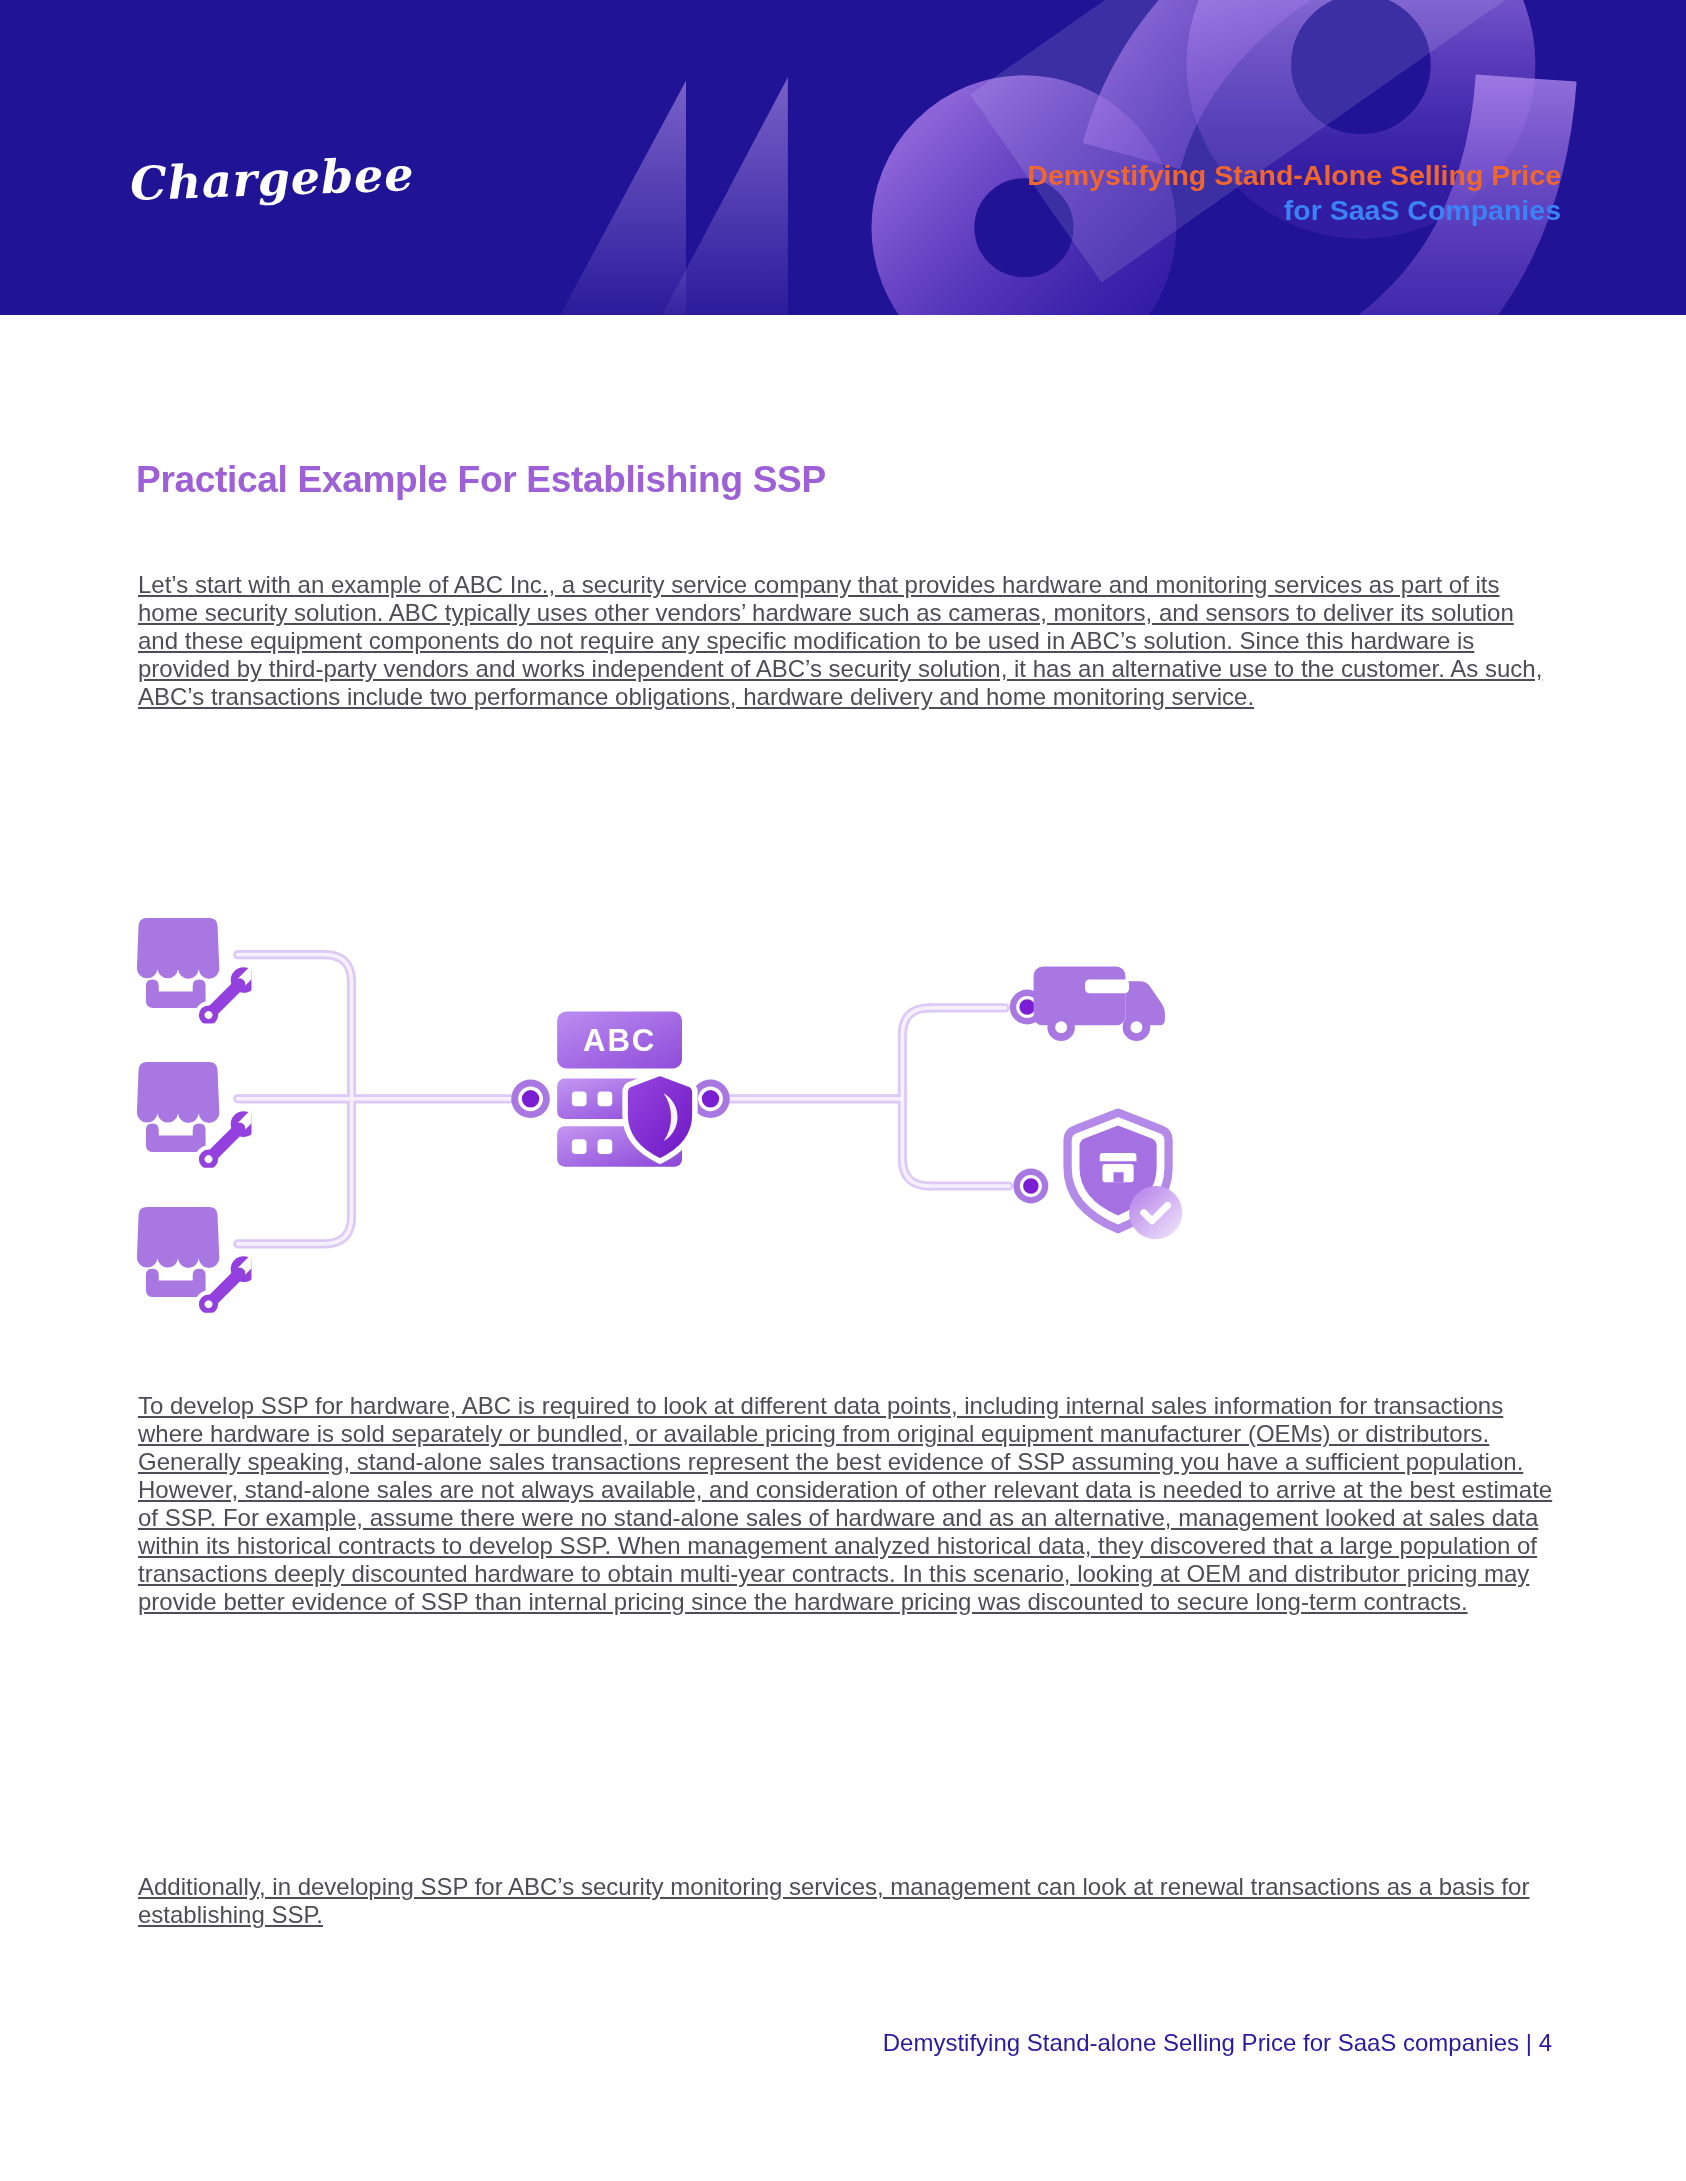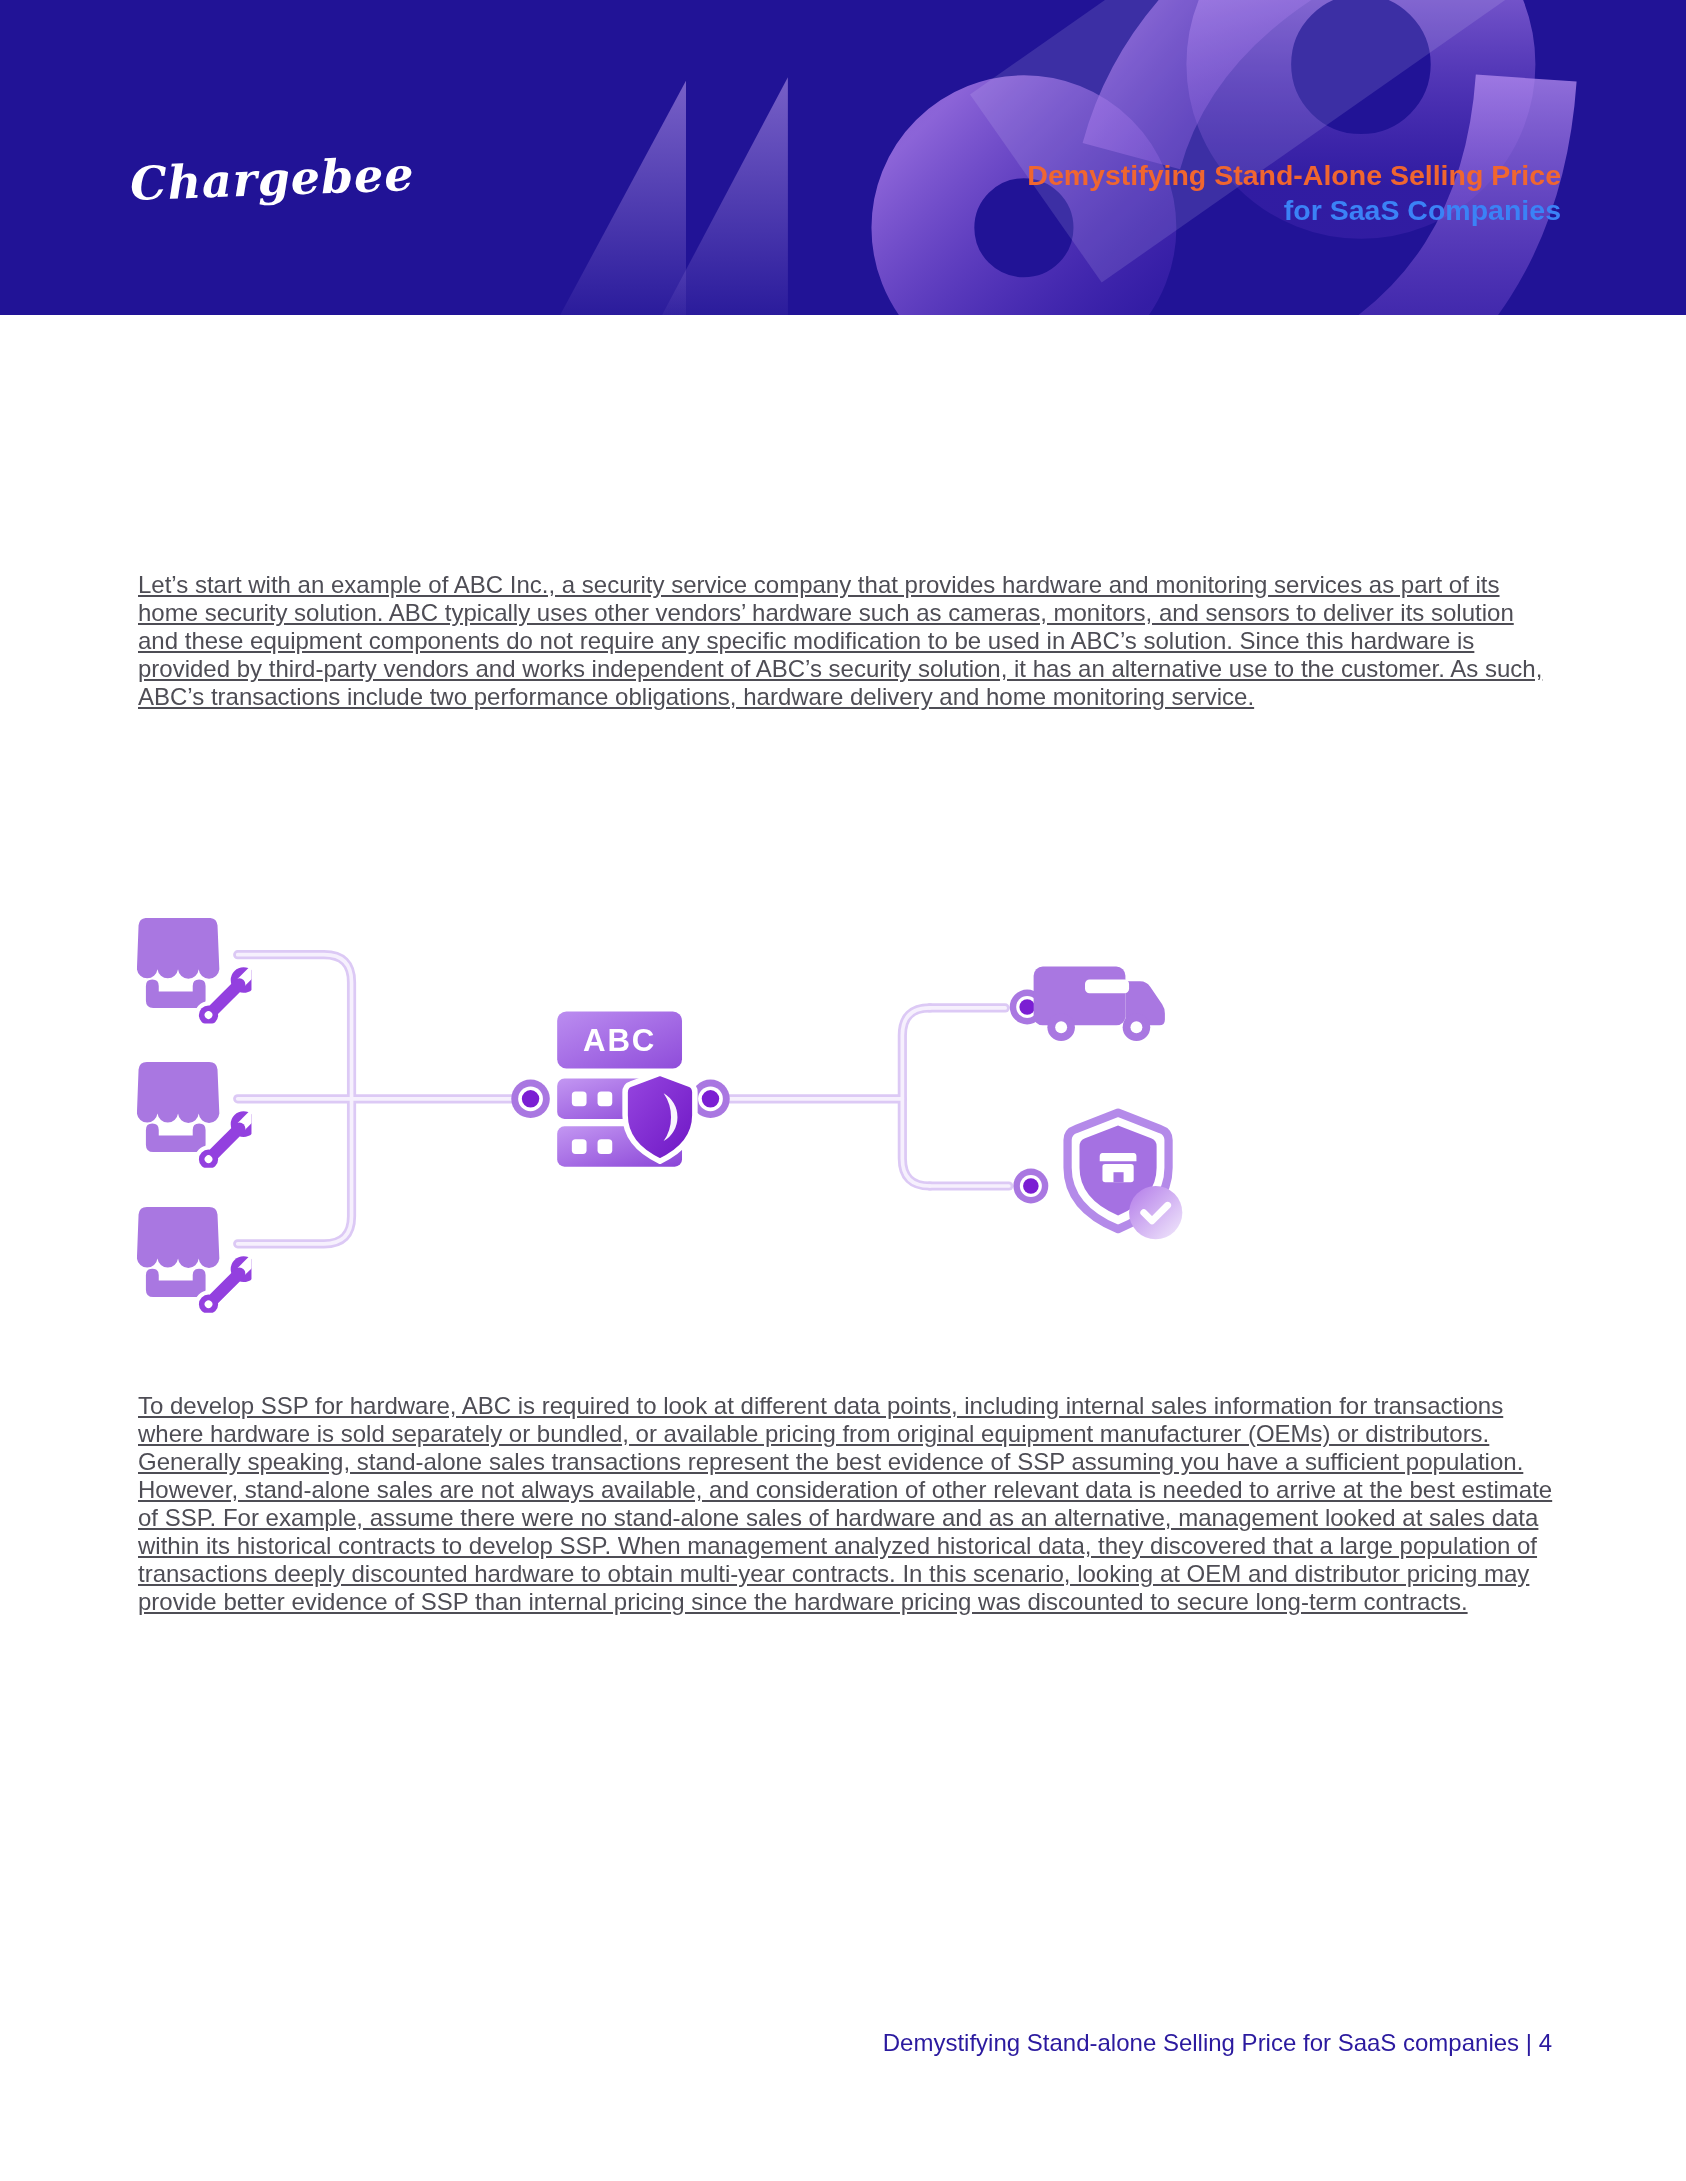--- a/index.html
+++ b/index.html
@@ -78,20 +78,21 @@
 
       <rect x="1150" y="-160" width="980" height="250" fill="#e6dafc" opacity="0.14" transform="rotate(-35 1520 120)"></rect>
     </svg>
     <div class="logo">Chargebee</div>
     <div class="header-titles">
       <div class="ht1">Demystifying Stand-Alone Selling Price</div>
       <div class="ht2">for SaaS Companies</div>
     </div>
   </header>
 
+  <h1 class="heading">Practical Example For Establishing SSP</h1>
 
   <p class="para p1">Let’s start with an example of ABC Inc., a security service company that provides hardware and monitoring services as part of its home security solution.  ABC typically uses other vendors’ hardware such as cameras, monitors, and sensors to deliver its solution and these equipment components do not require any specific modification to be used in ABC’s solution. Since this hardware is provided by third-party vendors and works independent of ABC’s security solution, it has an alternative use to the customer.  As such, ABC’s transactions include two performance obligations, hardware delivery and home monitoring service.</p>
 
   <div class="diagram">
     <svg width="1084" height="459" viewBox="0 0 1180 500">
       <defs>
         <linearGradient id="gBadge" x1="0" y1="0" x2="1" y2="1">
           <stop offset="0" stop-color="#bb8df0"></stop>
             <stop offset="1" stop-color="#8f4cda"></stop>
         </linearGradient>
@@ -204,17 +205,18 @@
           <rect x="3" y="12" width="34" height="20" rx="3"></rect>
           <rect x="15" y="21" width="11" height="11" fill="#a571e2"></rect>
         </g>
         <circle cx="103" cy="113" r="29" fill="url(#gCheck)"></circle>
         <path d="M90,113 l9,9 l17,-17" stroke="#ffffff" stroke-width="7.5" fill="none" stroke-linecap="round" stroke-linejoin="round"></path>
       </g>
     </svg>
   </div>
 
   <p class="para p2">To develop SSP for hardware, ABC is required to look at different data points, including internal sales information for transactions where hardware is sold separately or bundled, or available pricing from original equipment manufacturer (OEMs) or distributors.  Generally speaking, stand-alone sales transactions represent the best evidence of SSP assuming you have a sufficient population. However, stand-alone sales are not always available, and consideration of other relevant data is needed to arrive at the best estimate of SSP.  For example, assume there were no stand-alone sales of hardware and as an alternative, management looked at sales data within its historical contracts to develop SSP. When management analyzed historical data, they discovered that a large population of transactions deeply discounted hardware to obtain multi-year contracts.  In this scenario, looking at OEM and distributor pricing may provide better evidence of SSP than internal pricing since the hardware pricing was discounted to secure long-term contracts.</p>
+  <p class="para p3">Additionally, in developing SSP for ABC’s security monitoring services, management can look at renewal transactions as a basis for establishing SSP.</p>
 
   <div class="footer-label">Demystifying Stand-alone Selling Price for SaaS companies | 4</div>
 
 </div>
 
 
 </body></html>

